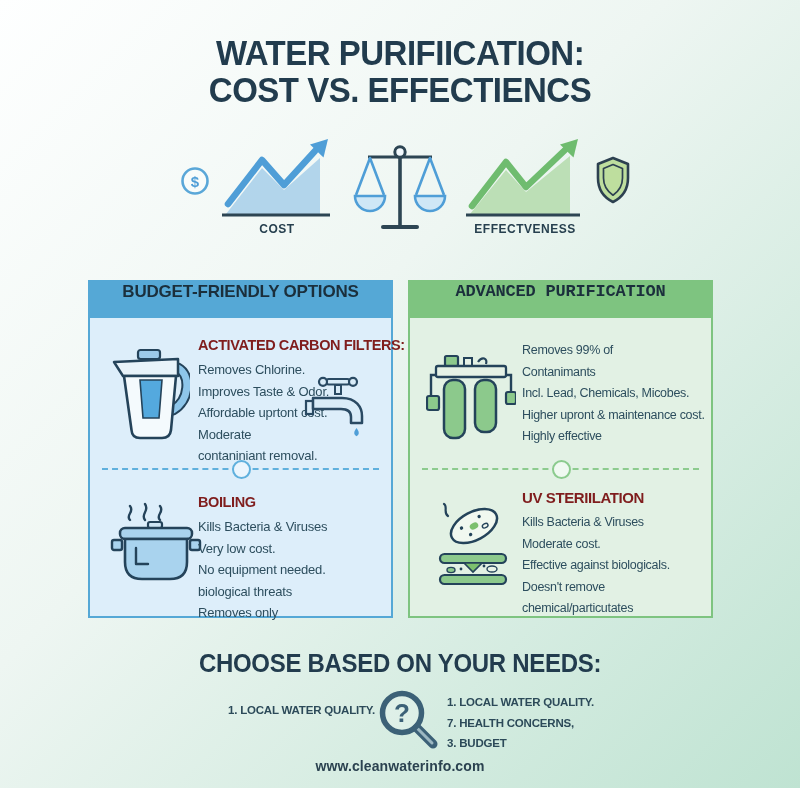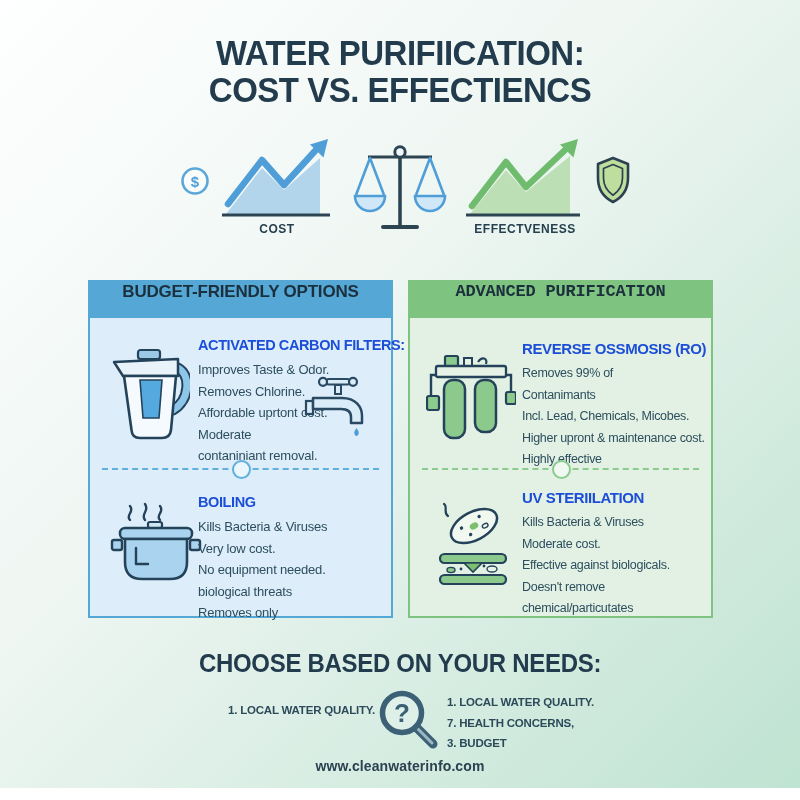--- a/index.html
+++ b/index.html
@@ -20,21 +20,21 @@
 
   
   .panel { top:280px; width:305px; height:338px; box-sizing:border-box; border:2px solid; }
   .panel.pleft  { left:88px;  border-color:var(--blue,#55a8d6);  background:var(--blue_light,#ddeefa); }
   .panel.pright { left:408px; border-color:var(--green,#7ec480); background:var(--green_light,#e2f1e4); }
   .panel-header { height:36px; display:flex; align-items:flex-start; justify-content:center;
                   font-weight:bold; font-size:17px; letter-spacing:-0.2px; color:#1b2f3c; }
   .pleft  .panel-header { background:var(--blue,#55a8d6); }
   .pright .panel-header { background:var(--green,#7ec480);font-family:Liberation Mono, monospace; }
 
-  .item-heading { font-weight:bold; font-size:14.5px; letter-spacing:-0.4px; color:#1d4ed8;
+  .item-heading { font-weight:bold; font-size:14.5px; letter-spacing:-0.4px; color:#7f1d1d;
                   margin-bottom:6px; white-space:nowrap; }
   .item-lines div { font-size:13px; line-height:21.5px; color:#2d4e5e; letter-spacing:-0.2px; white-space:nowrap; }
   .pright .item-lines div { font-size:12.5px; letter-spacing:-0.3px; }
 
   .divider { left:12px; right:12px; top:186px; border-top:2px dashed; }
   .pleft  .divider { border-color:#5fb0dd; }
   .pright .divider { border-color:#8ccb8e; }
   .divider-dot { top:178px; left:50%; width:15px; height:15px; margin-left:-9px;
                  border:2px solid; border-radius:50%; }
   .pleft  .divider-dot { border-color:#5fb0dd; background:#eaf5fd; }
@@ -104,22 +104,22 @@
       <path d="M66,20 C79,27 78,52 61,62" fill="none" stroke="#24435a" stroke-width="11" stroke-linecap="round"></path>
       <path d="M66,20 C79,27 78,52 61,62" fill="none" stroke="#8ec6ea" stroke-width="7" stroke-linecap="round"></path>
       <path d="M2,14 L66,11 L66,28 L11,28 Z" fill="#e8f3fa" stroke="#24435a" stroke-width="2.5" stroke-linejoin="round"></path>
       <path d="M12,28 L64,28 L59,82 Q58,90 50,90 L28,90 Q20,90 19.5,82 Z" fill="#f4fafd" stroke="#24435a" stroke-width="2.6" stroke-linejoin="round"></path>
       <path d="M28,32 L50,32 L47,70 L31,70 Z" fill="#54a9de" stroke="#24435a" stroke-width="1.6"></path>
     </svg>
 
     <div class="abs" style="left:108px; top:55px;">
       <div class="item-heading">ACTIVATED CARBON FILTERS:</div>
       <div class="item-lines">
+        <div>Removes Chlorine.</div>
         <div>Improves Taste &amp; Odor.</div>
-        <div>Removes Chlorine.</div>
         <div>Affordable uprtont cost.</div>
         <div>Moderate</div>
         <div>contaniniant removal.</div>
       </div>
     </div>
 
     <svg class="abs" style="left:214px; top:94px;" width="68" height="62" viewBox="0 0 68 62">
       <rect x="22" y="3" width="24" height="5.5" rx="2.7" fill="#d9ecf8" stroke="#2a4a63" stroke-width="2.2"></rect>
       <circle cx="19" cy="5.8" r="4" fill="#d9ecf8" stroke="#2a4a63" stroke-width="2.2"></circle>
       <circle cx="49" cy="5.8" r="4" fill="#d9ecf8" stroke="#2a4a63" stroke-width="2.2"></circle>
@@ -168,21 +168,20 @@
       <rect x="80" y="42" width="10" height="12" rx="2" fill="#8cc98c" stroke="#24435a" stroke-width="2.2"></rect>
       <rect x="19" y="6" width="13" height="10" rx="1.5" fill="#8cc98c" stroke="#24435a" stroke-width="2.2"></rect>
       <rect x="38" y="8" width="8" height="8" fill="#e6f2e6" stroke="#24435a" stroke-width="2"></rect>
       <path d="M52,12 C56,6 62,8 60,14" fill="none" stroke="#24435a" stroke-width="2.2"></path>
       <rect x="10" y="16" width="70" height="11" rx="2" fill="#e6f2e6" stroke="#24435a" stroke-width="2.3"></rect>
       <rect x="18" y="30" width="21" height="58" rx="9" fill="#8cc98c" stroke="#24435a" stroke-width="2.5"></rect>
       <rect x="49" y="30" width="21" height="52" rx="9" fill="#8cc98c" stroke="#24435a" stroke-width="2.5"></rect>
     </svg>
 
     <div class="abs" style="left:112px; top:58px;">
-      <div class="item-heading" style="font-size:15px;">REVERSE OSSMOSIS (RO)</div>
       <div class="item-lines">
         <div>Removes 99% of</div>
         <div>Contanimants</div>
         <div>Incl. Lead, Chemicals, Micobes.</div>
         <div>Higher upront &amp; maintenance cost.</div>
         <div>Highly effective</div>
       </div>
     </div>
 
     <div class="abs divider"></div>

